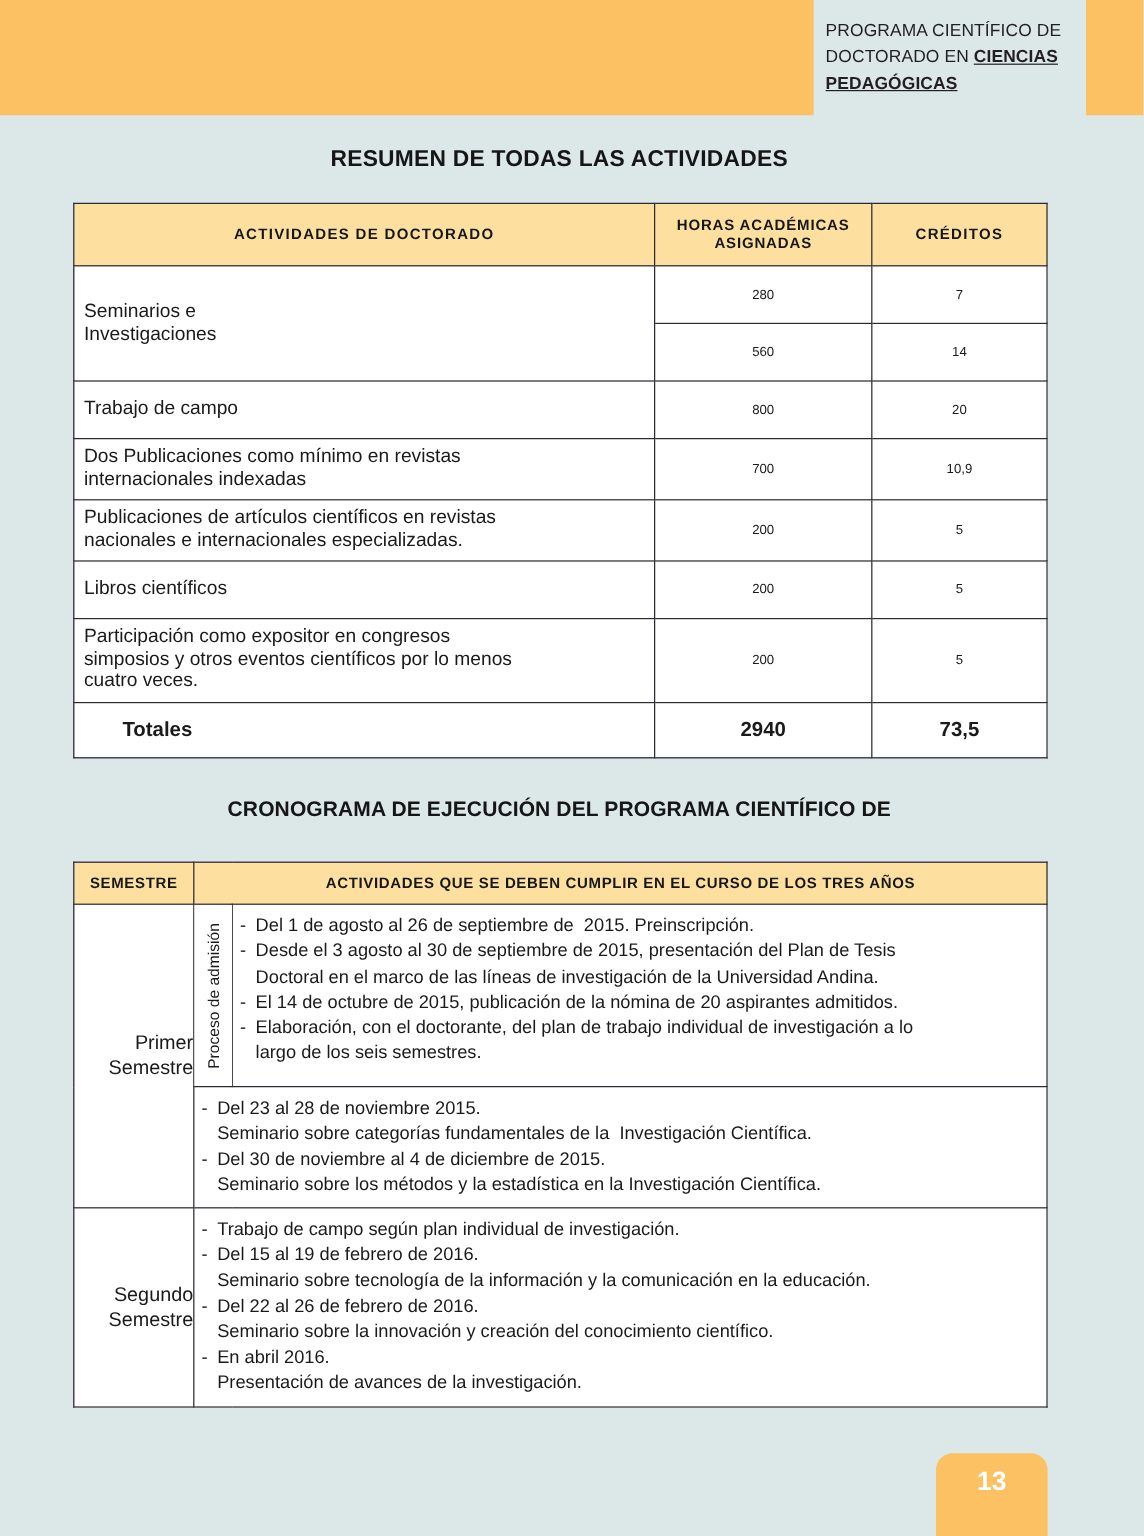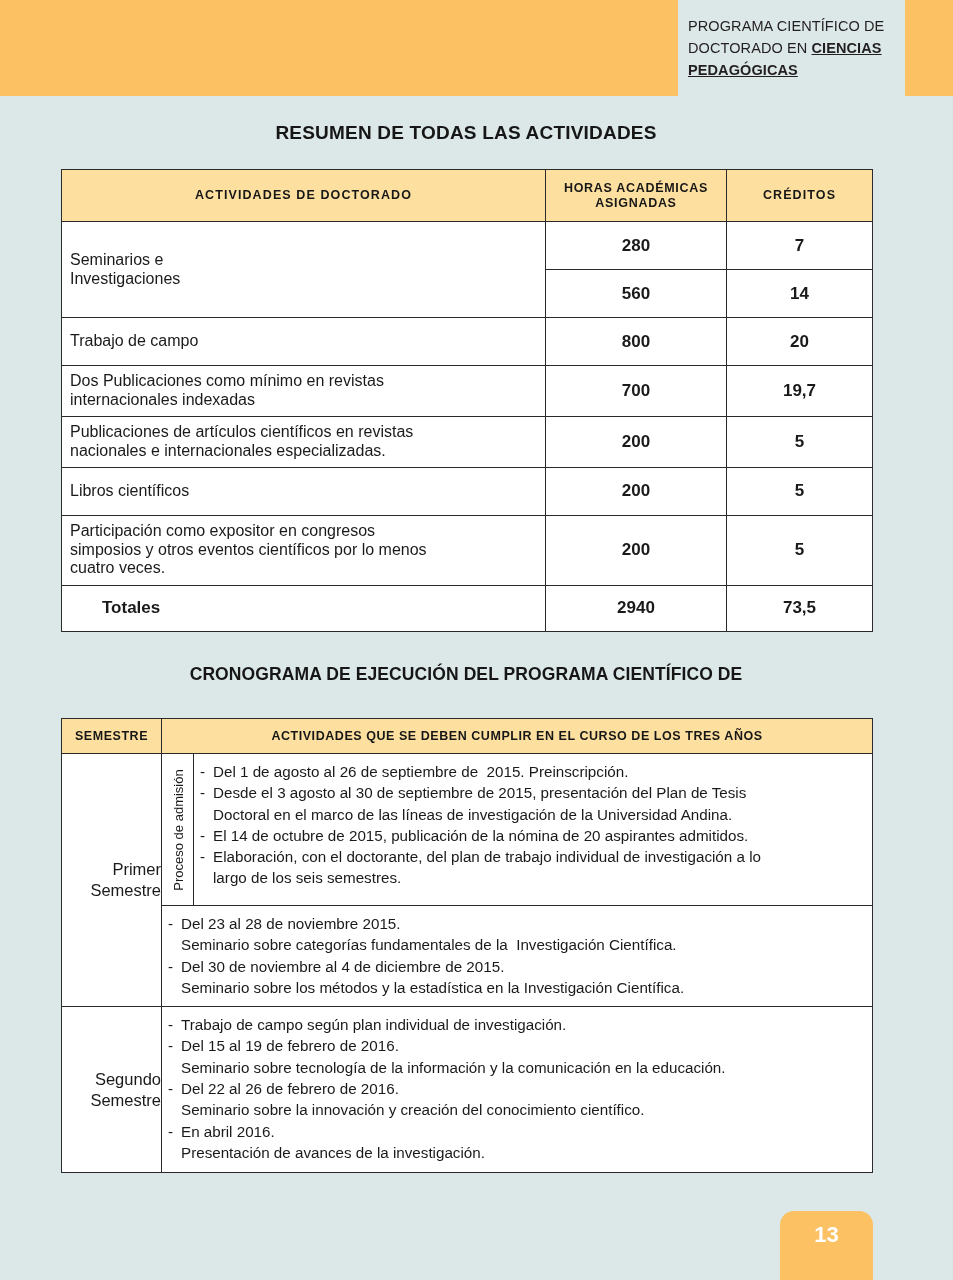--- a/index.html
+++ b/index.html
@@ -114,23 +114,22 @@
     padding: 2px 4px;
   }
   #tbl-resumen thead th.h-horas { letter-spacing: .7px; }
   #tbl-resumen td.act {
     font-size: 16px;
     line-height: 1.18;
     padding: 6px 8px 6px 8px;
     text-align: left;
   }
   #tbl-resumen td.num {
-    font-size: 17px;
+    font-size: 11px;
     text-align: center;
-    font-weight: bold;
   }
   #tbl-resumen tr.totals td {
     font-weight: bold;
     font-size: 17px;
   }
   #tbl-resumen tr.totals td.act { font-size: 17px; padding-left: 40px; }
 
   
   #tbl-crono {
     top: 718px;
@@ -249,21 +248,21 @@
       <td class="act">Trabajo de campo</td>
       <td class="num">800</td>
       <td class="num">20</td>
     </tr>
     <tr style="height:48px">
       <td class="act">
         <span>Dos Publicaciones como mínimo en revistas</span><br>
         <span>internacionales indexadas</span>
       </td>
       <td class="num">700</td>
-      <td class="num">19,7</td>
+      <td class="num">10,9</td>
     </tr>
     <tr style="height:48px">
       <td class="act">
         <span>Publicaciones de artículos científicos en revistas</span><br>
         <span>nacionales e internacionales especializadas.</span>
       </td>
       <td class="num">200</td>
       <td class="num">5</td>
     </tr>
     <tr style="height:48px">

